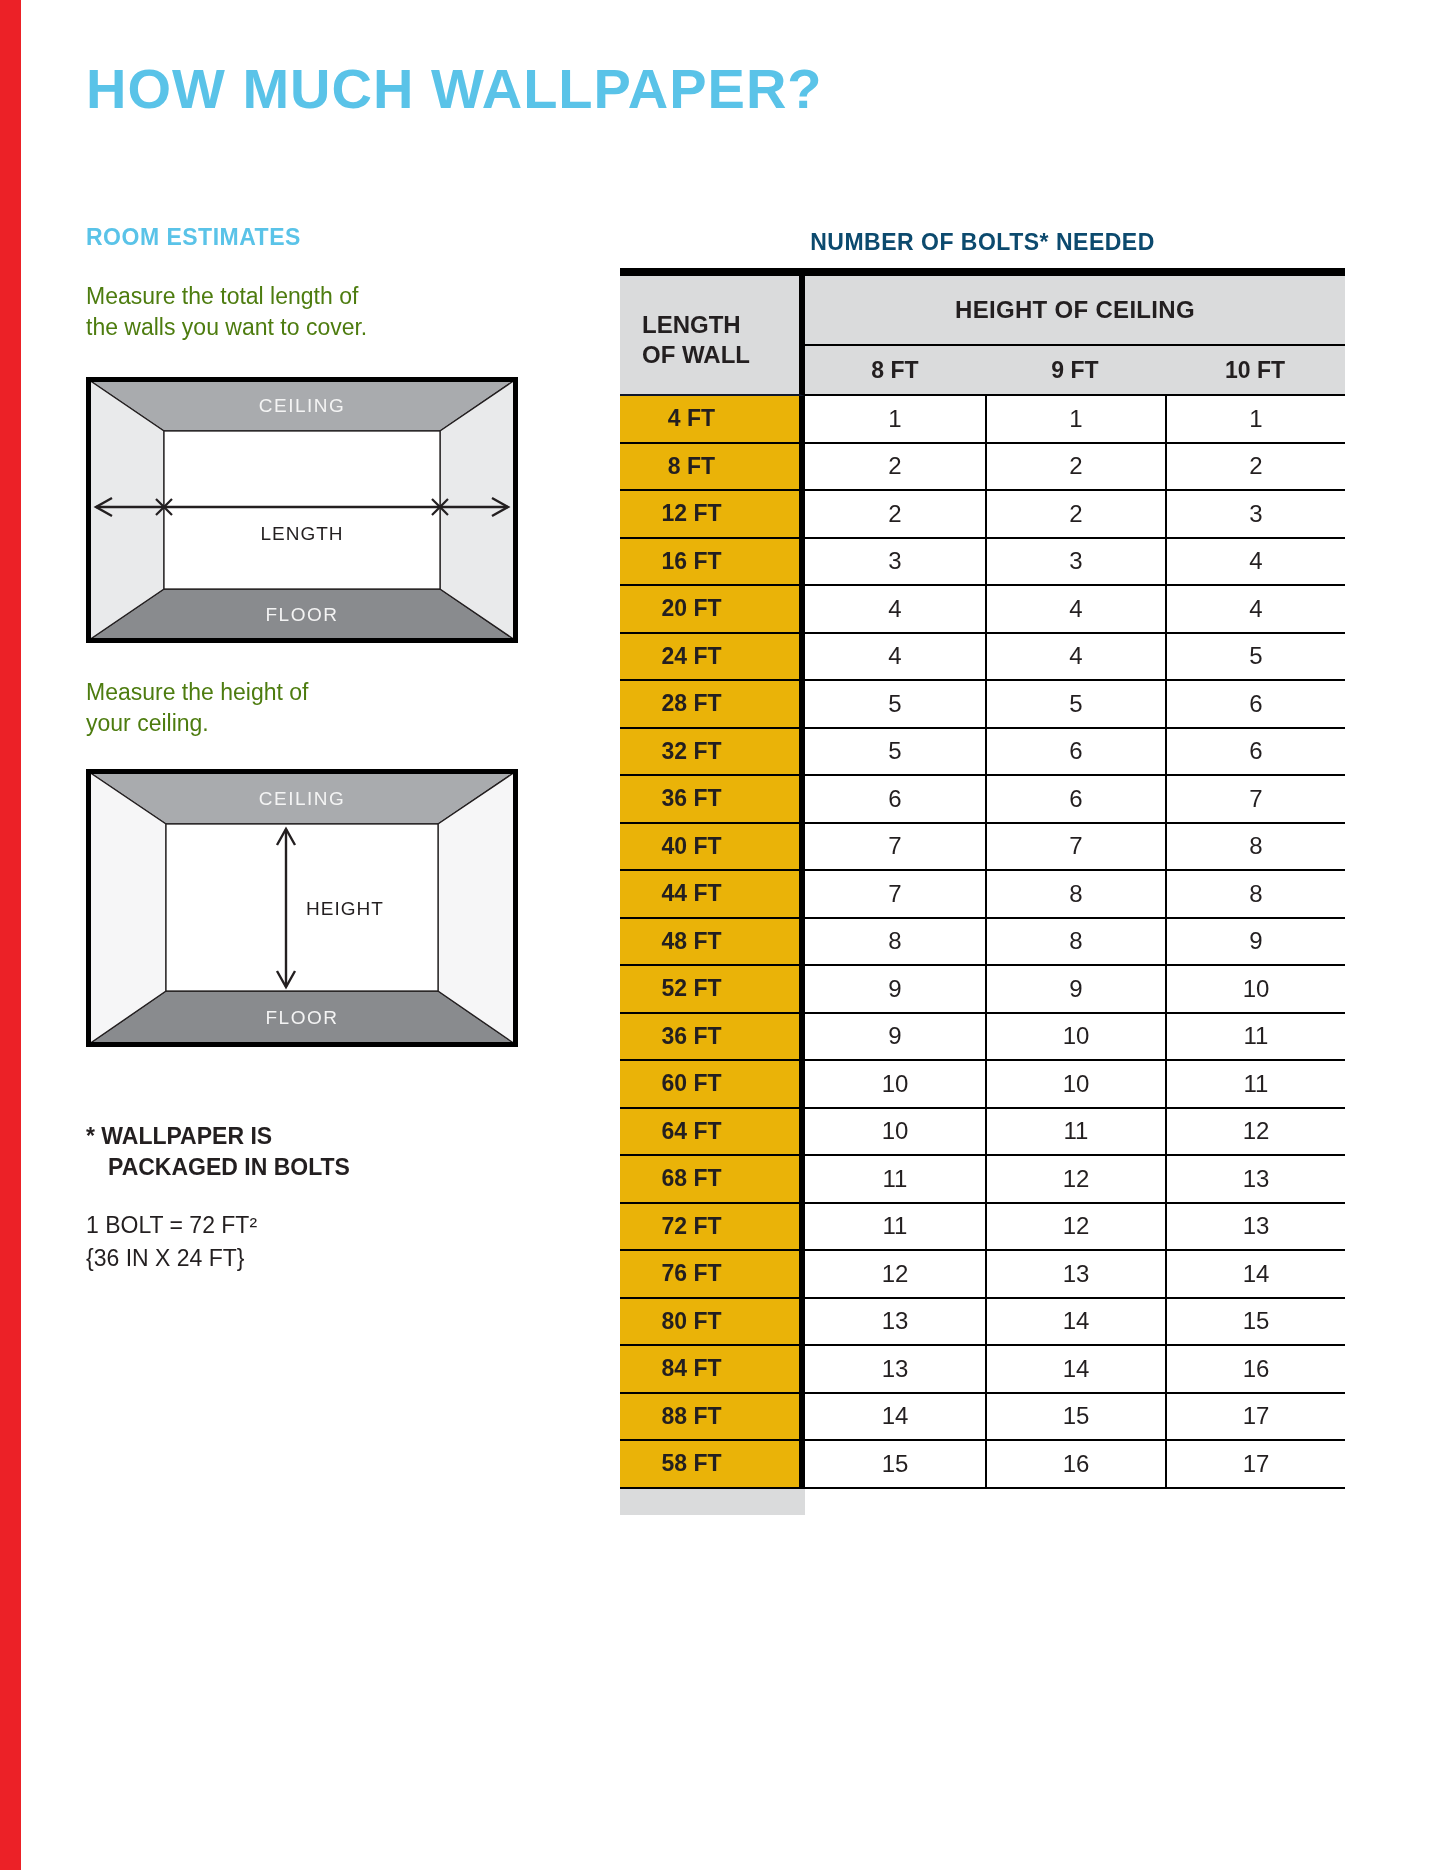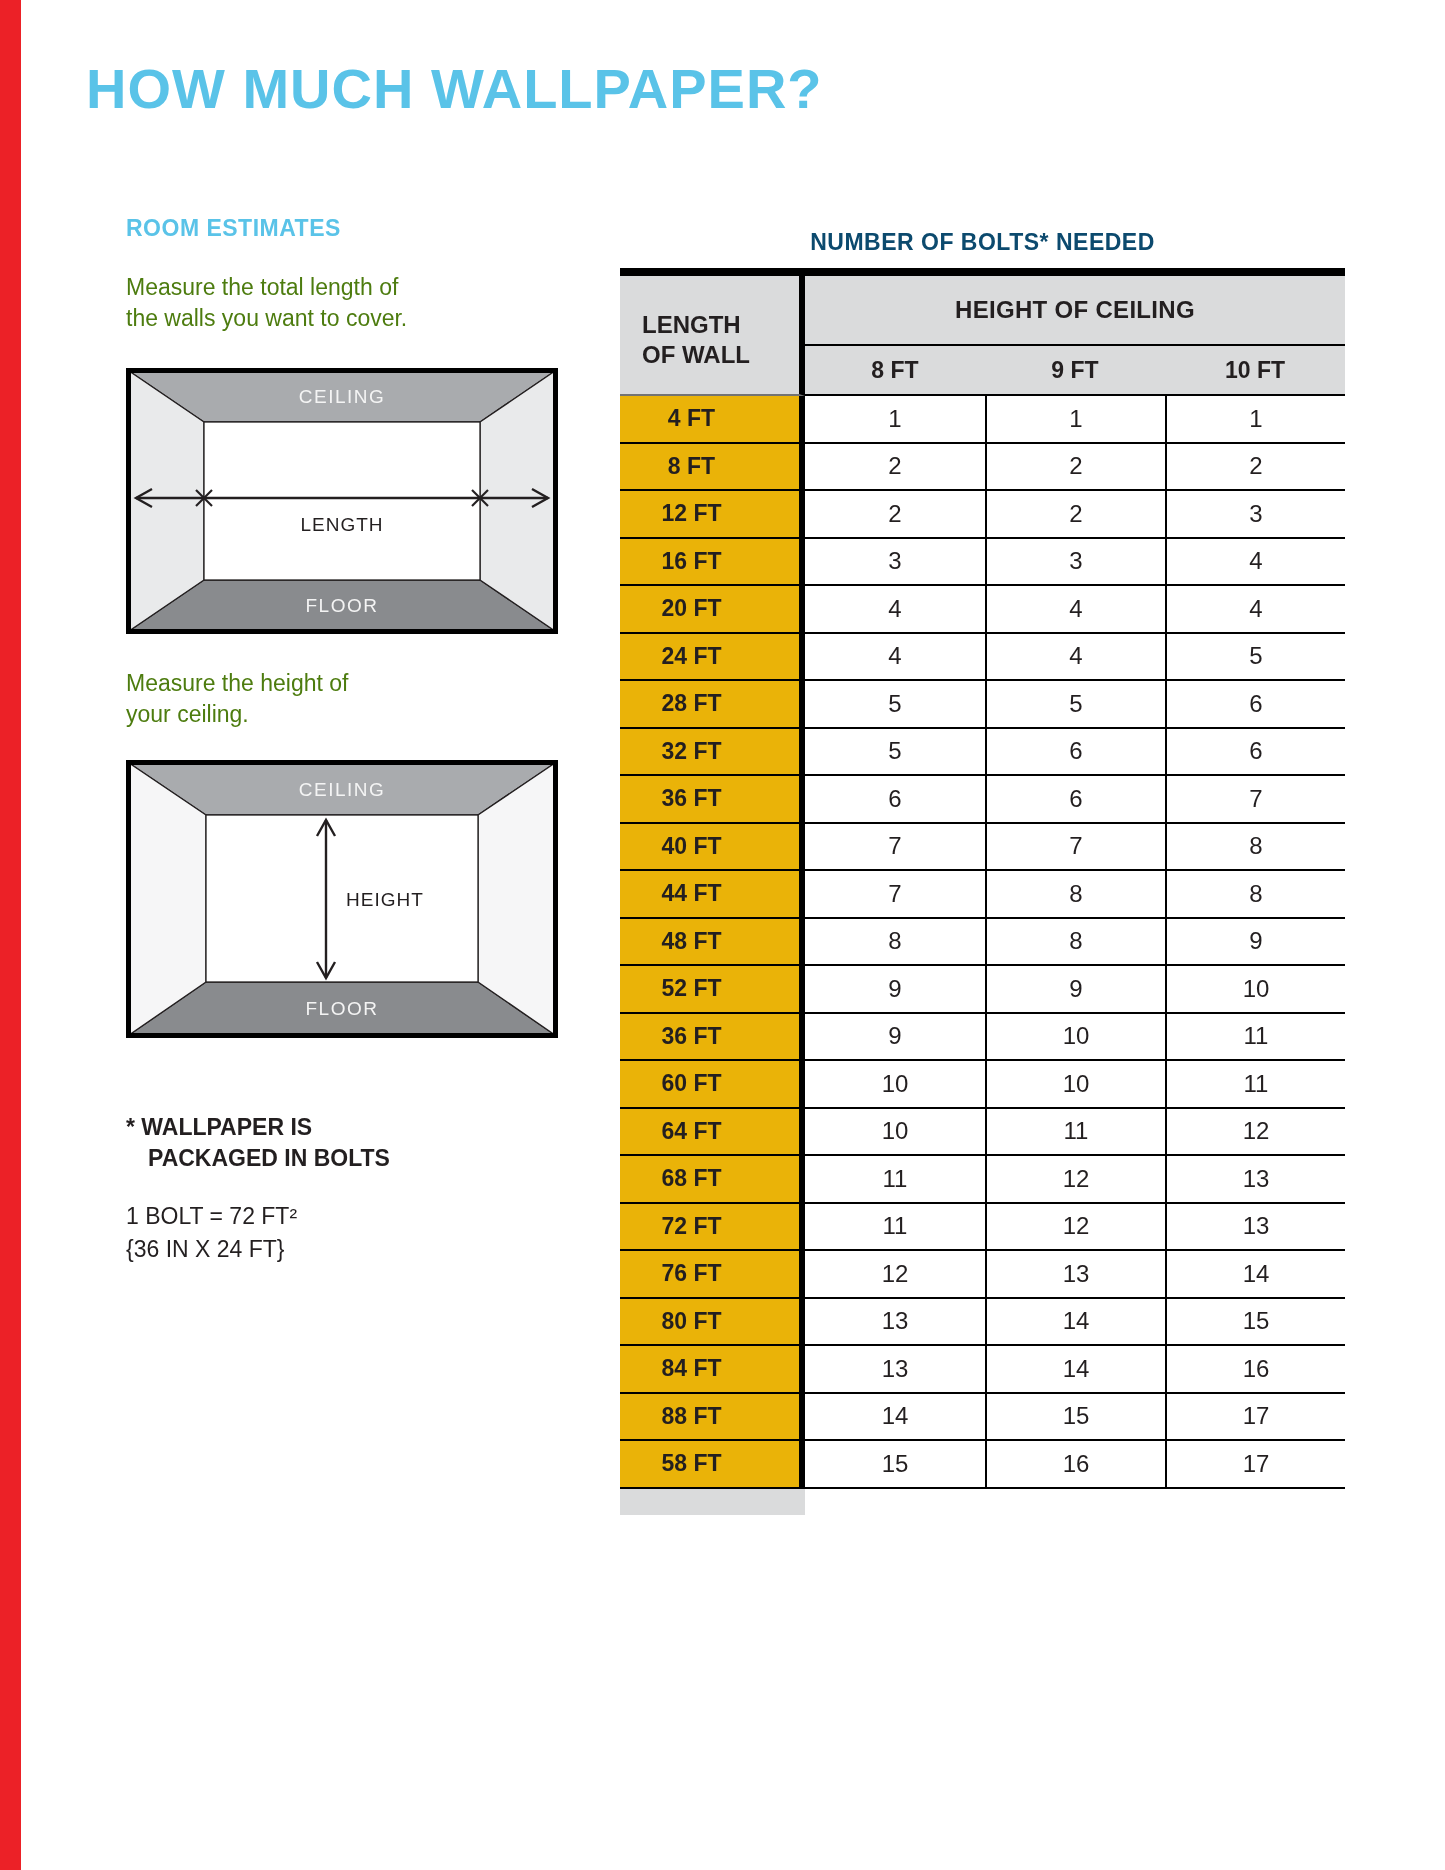--- a/index.html
+++ b/index.html
@@ -10,21 +10,21 @@
     color:#231f20;
   }
   .redbar { position:absolute; left:0; top:0; width:21px; height:1870px; background:#ec2127; }
 
   .page-title {
     position:absolute; left:86px; top:56px;
     font-size:56px; font-weight:bold; color:#5ac3e8; letter-spacing:1px;
     white-space:nowrap;
   }
 
-  .left-col { position:absolute; left:86px; top:215px; width:450px;margin-left:40px; }
+  .left-col { position:absolute; left:86px; top:224px; width:450px; }
   .section-title { font-size:23px; font-weight:bold; color:#5ac3e8; letter-spacing:0.5px; }
   .para { font-size:23px; line-height:31px; color:#4d7c0f; white-space:pre-line; }
   .p1 { margin-top:30px; }
   .p2 { margin-top:34px; }
   .p3 { margin-top:28px; }
   .diagram { display:block; margin-top:34px; }
   .diagram text { font-family:"Liberation Sans","DejaVu Sans",sans-serif; }
   .d2 { margin-top:30px; }
   .footnote { margin-top:74px; font-size:23px; font-weight:bold; line-height:31px; }
   .footnote .indent { padding-left:22px; }
@@ -38,21 +38,21 @@
   .topbar { width:725px; height:8px; background:#000000; }
   .grid {
     display:grid;
     grid-template-columns:185px 180px 180px 180px;
     grid-template-rows:70px 50px repeat(23, 47.5px) 26px;
   }
   .cell { display:flex; align-items:center; justify-content:center; }
   .hc { background:#dadbdc; font-weight:bold; font-size:24px; }
   .lw {
     grid-row:1/3; grid-column:1;
-    border-right:6px solid #000; border-bottom:2px solid #737373;
+    border-right:6px solid #000; border-bottom:2px solid #0f172a;
     justify-content:flex-start; text-align:left;
     padding:10px 42px 0 22px; line-height:30px;
   }
   .group { grid-column:2/5; grid-row:1; border-bottom:2px solid #000; letter-spacing:0.3px; }
   .fth { grid-row:2; border-bottom:2px solid #000; font-size:23px; }
   .rowlabel {
     background:#eab308; font-weight:bold; font-size:23px;
     border-right:6px solid #000; border-bottom:2px solid #000;
     padding-right:36px;
   }

